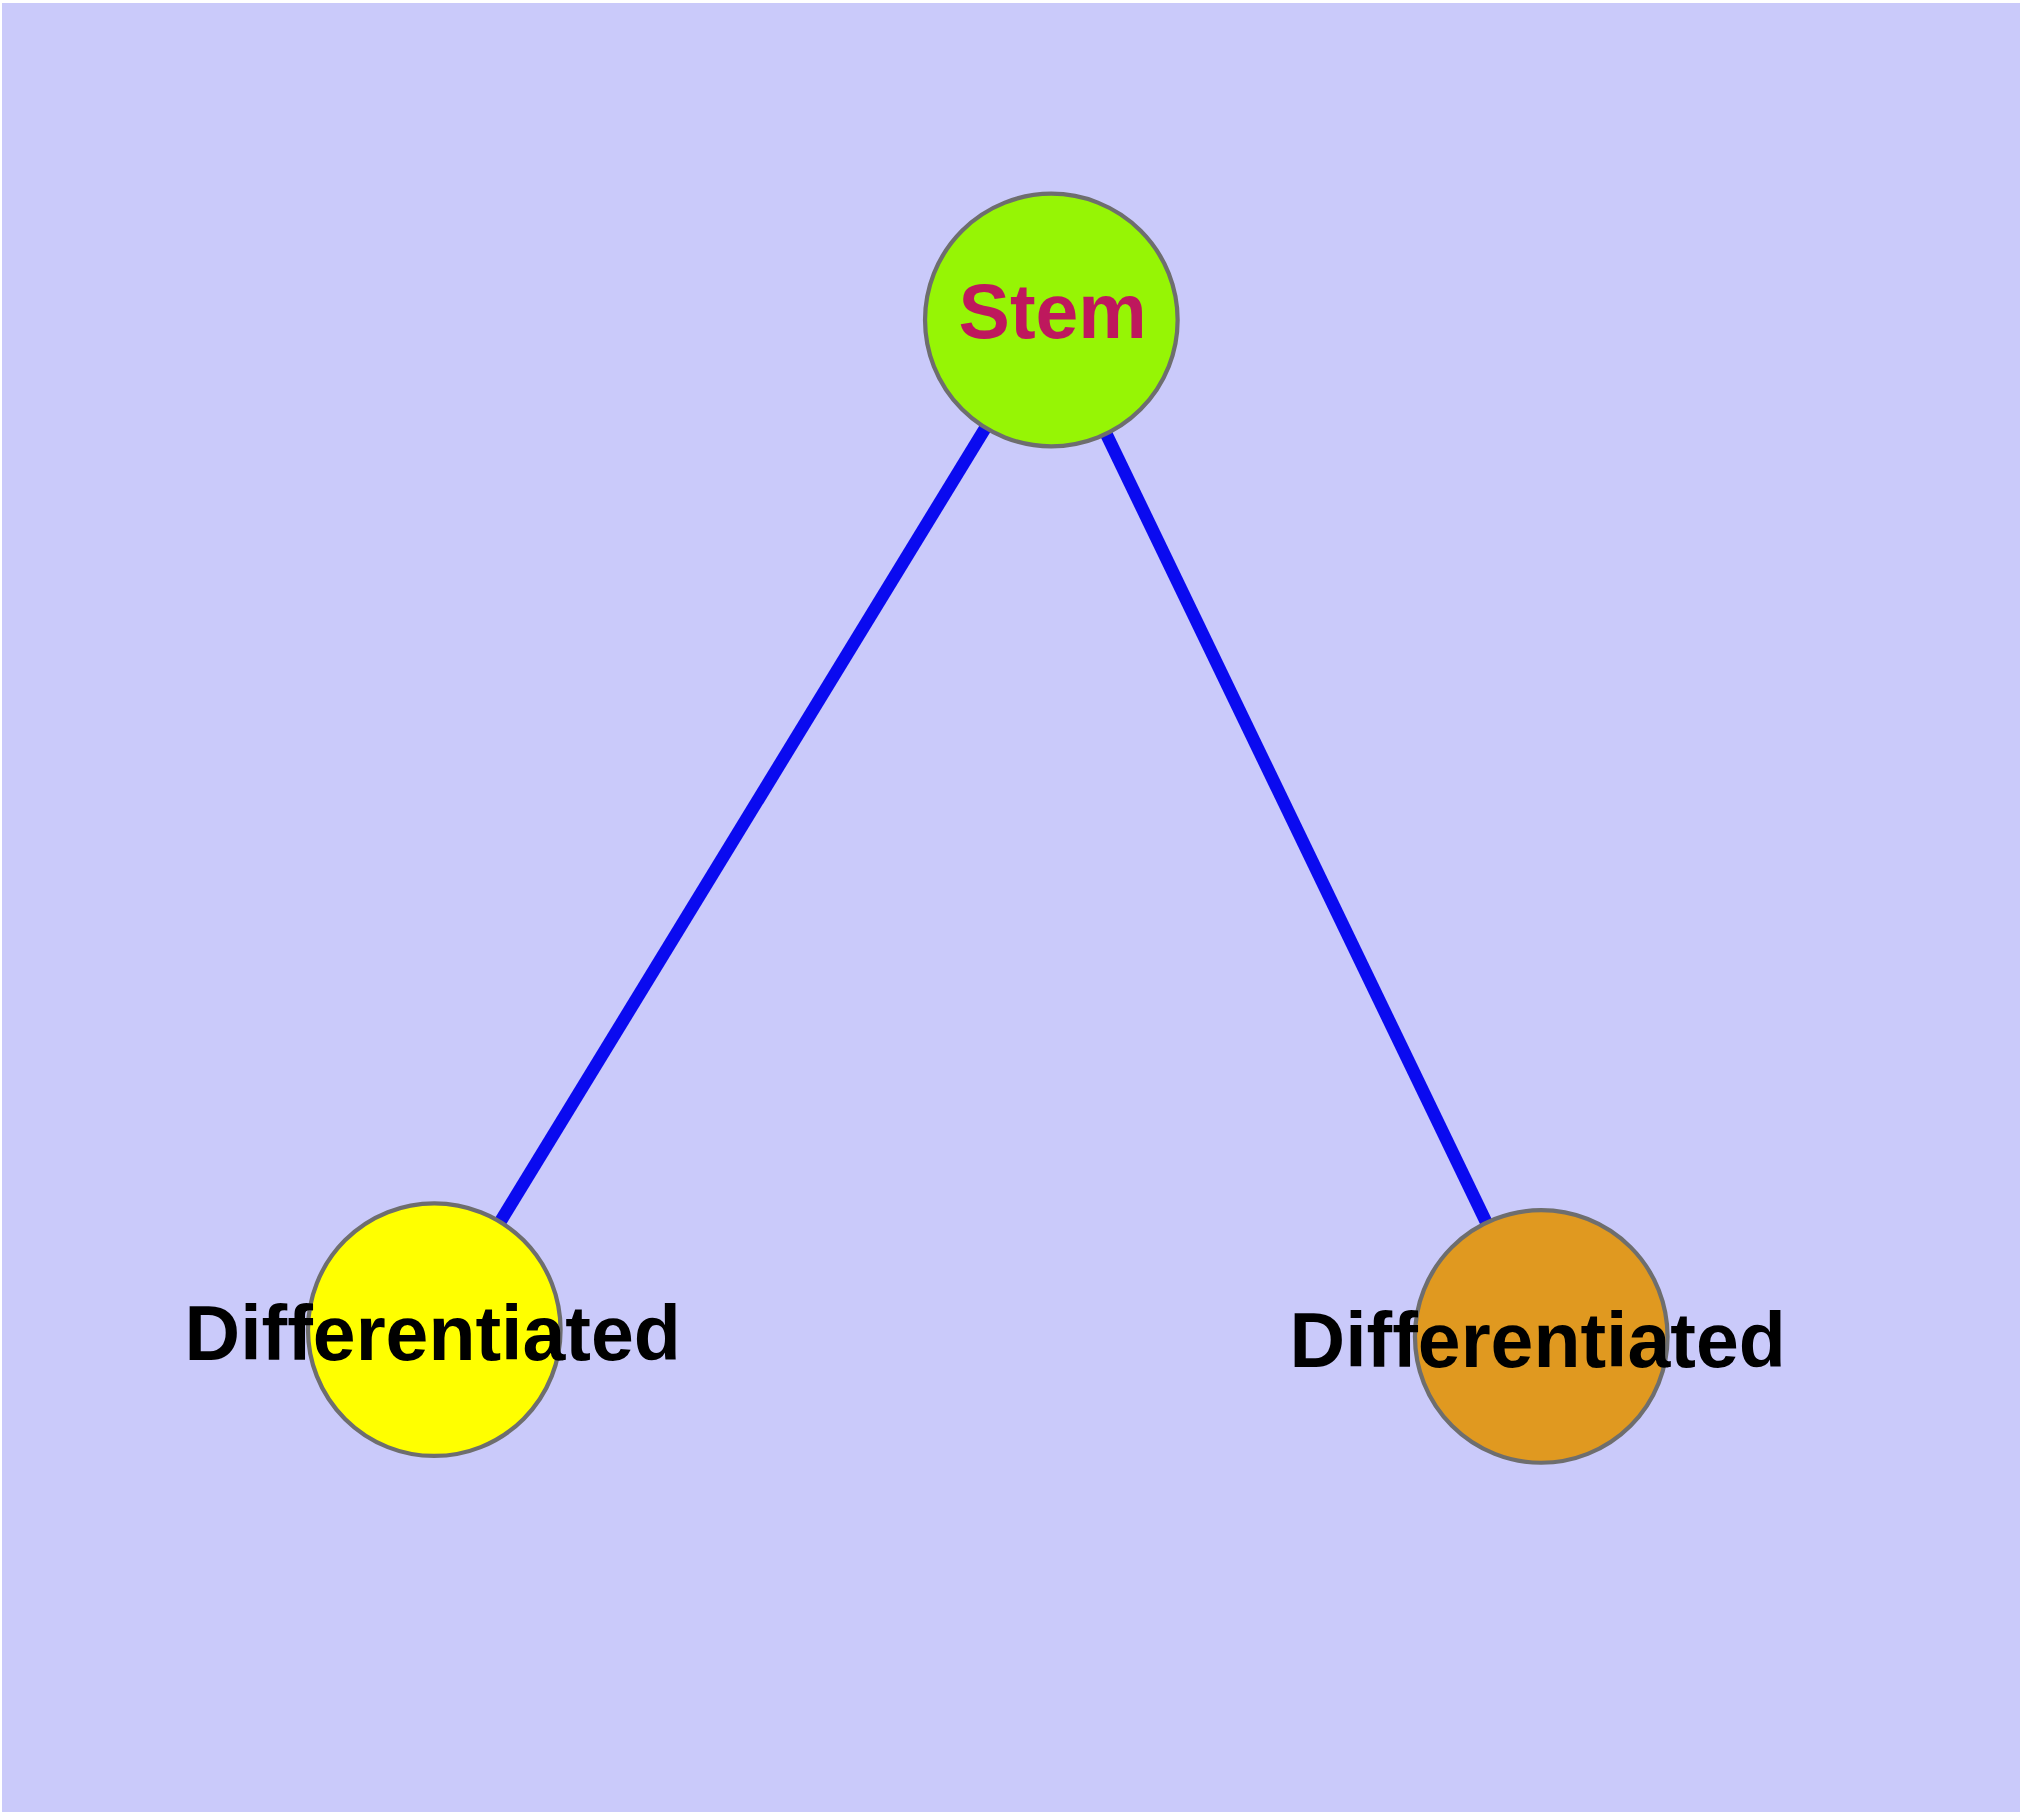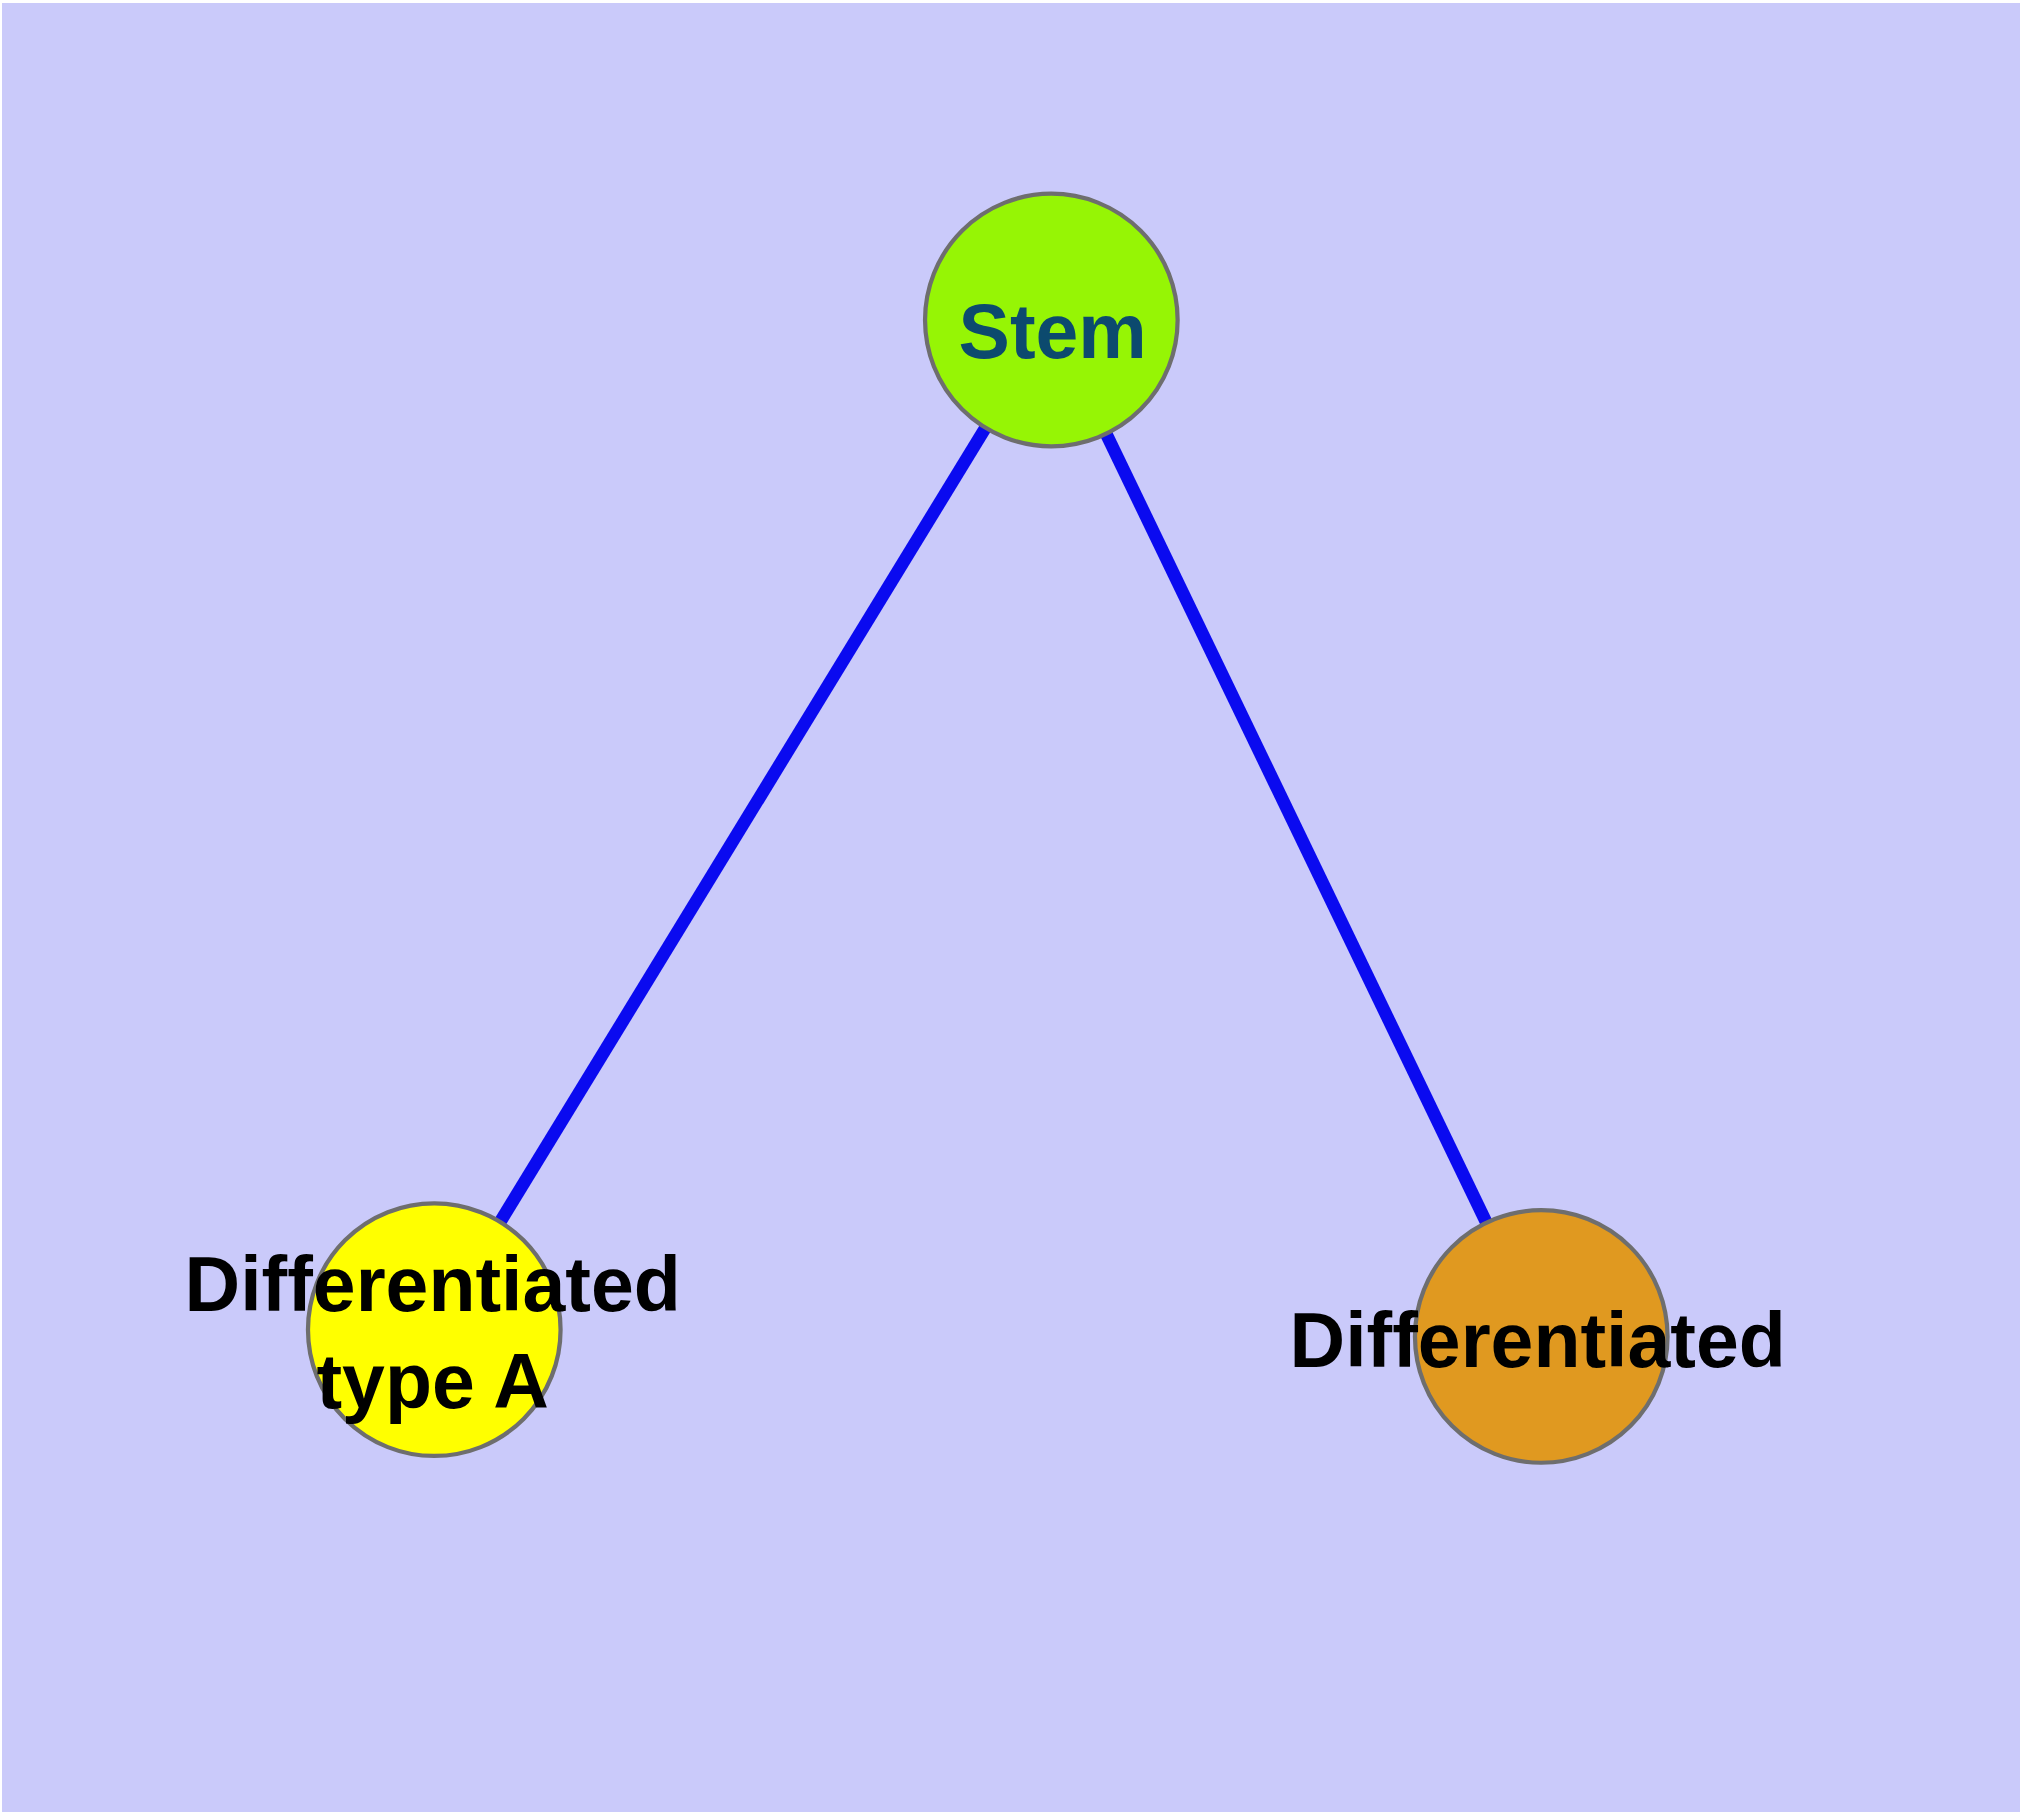--- a/index.html
+++ b/index.html
@@ -54,27 +54,26 @@
   <svg class="graph-svg" viewBox="0 0 2382 2134" preserveAspectRatio="none">
 
     <line class="edge" x1="1238" y1="374" x2="510" y2="1565" stroke="#0a0af0"></line>
     <line class="edge" x1="1238" y1="374" x2="1816" y2="1573" stroke="#0a0af0"></line>
 
     <circle class="node-circle" cx="1238" cy="374" r="149" fill="#96f505" stroke="#6e6e6e"></circle>
     <circle class="node-circle" cx="510" cy="1565" r="149" fill="#ffff00" stroke="#6e6e6e"></circle>
     <circle class="node-circle" cx="1816" cy="1573" r="149" fill="#e09920" stroke="#6e6e6e"></circle>
   </svg>
 
-  <div class="node-label" style="left: 1051px; top: 328px; color: #0c4a6e;">
+  <div class="node-label" style="left: 1051px; top: 308px; color: #be185d;">
     <span class="line">Stem</span>
   </div>
 
   <div class="node-label" style="left: 431px; top: 1330px; color: rgb(0, 0, 0);">
     <span class="line">Differentiated</span>
-    <span class="line">type A</span>
   </div>
 
   <div class="node-label" style="left: 1536px; top: 1337px; color: rgb(0, 0, 0);">
     <span class="line">Differentiated</span>
   </div>
 
 </div>
 
 
 </body></html>

